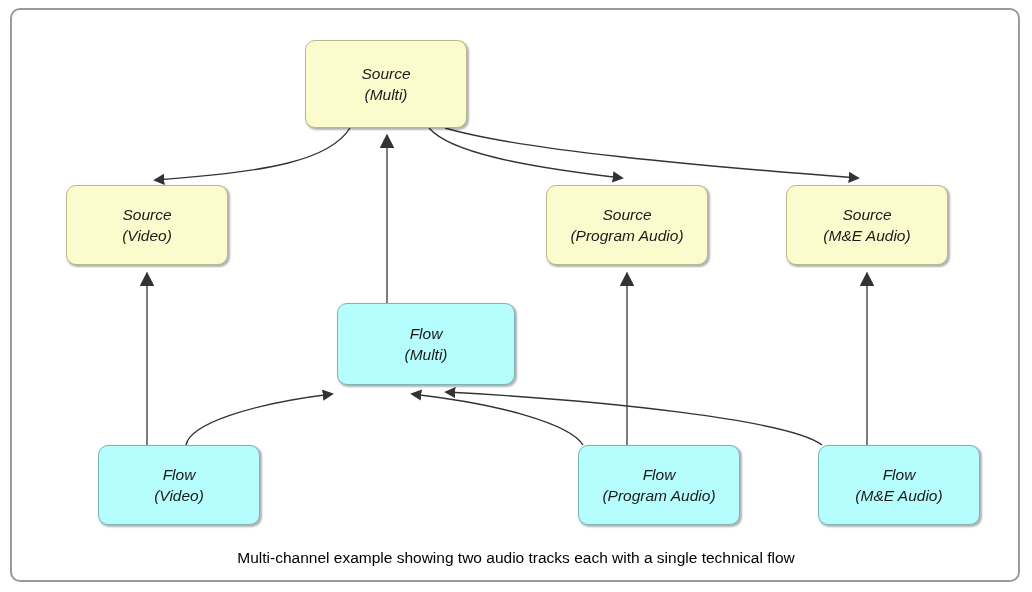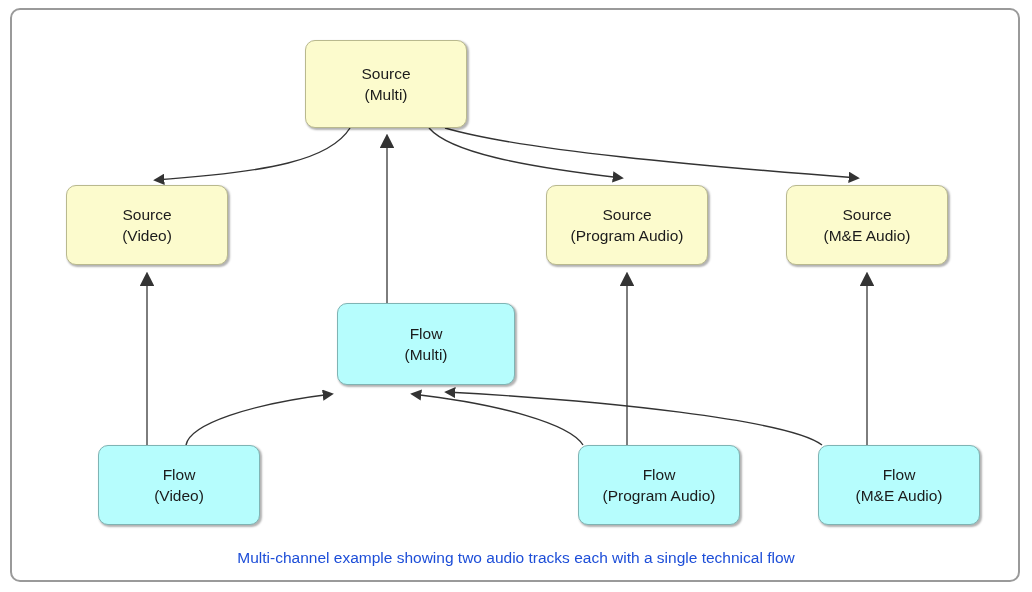--- a/index.html
+++ b/index.html
@@ -5,25 +5,25 @@
   html,body{margin:0;padding:0;background:#ffffff;}
   body{font-family:"Liberation Sans","DejaVu Sans",sans-serif;}
   #stage{position:relative;width:1032px;height:592px;background:#ffffff;overflow:hidden;}
   #frame{position:absolute;left:10px;top:8px;width:1010px;height:574px;
          border:2px solid #9a9a9a;border-radius:10px;background:#ffffff;box-sizing:border-box;}
   #edges{position:absolute;left:0;top:0;width:1032px;height:592px;pointer-events:none;}
   .node{position:absolute;box-sizing:border-box;border-radius:10px;
         display:flex;flex-direction:column;align-items:center;justify-content:center;
         font-size:15.5px;color:#1b1b1b;line-height:1.38;text-align:center;
         box-shadow:1.5px 1.5px 2px rgba(0,0,0,0.30);}
-  .node .l1,.node .l2{display:block;white-space:nowrap;}
+  .node .l1,.node .l2{display:block;white-space:nowrap;font-style:italic;}
   .node.source{background:#fcfbcd;border:1.3px solid #b9b98e;}
   .node.flow{background:#b6fdfd;border:1.3px solid #7fb4b4;margin-left:32px;}
   #caption{position:absolute;left:0;top:549px;width:1032px;text-align:center;
-           font-size:15.5px;color:#1d4ed8;}
+           font-size:15.5px;color:#000000;}
 </style>
 </head>
 <body>
 
 <div id="stage">
 
   <div id="frame"></div>
 
   <svg id="edges" viewBox="0 0 1032 592" xmlns="http://www.w3.org/2000/svg">
     <defs>

